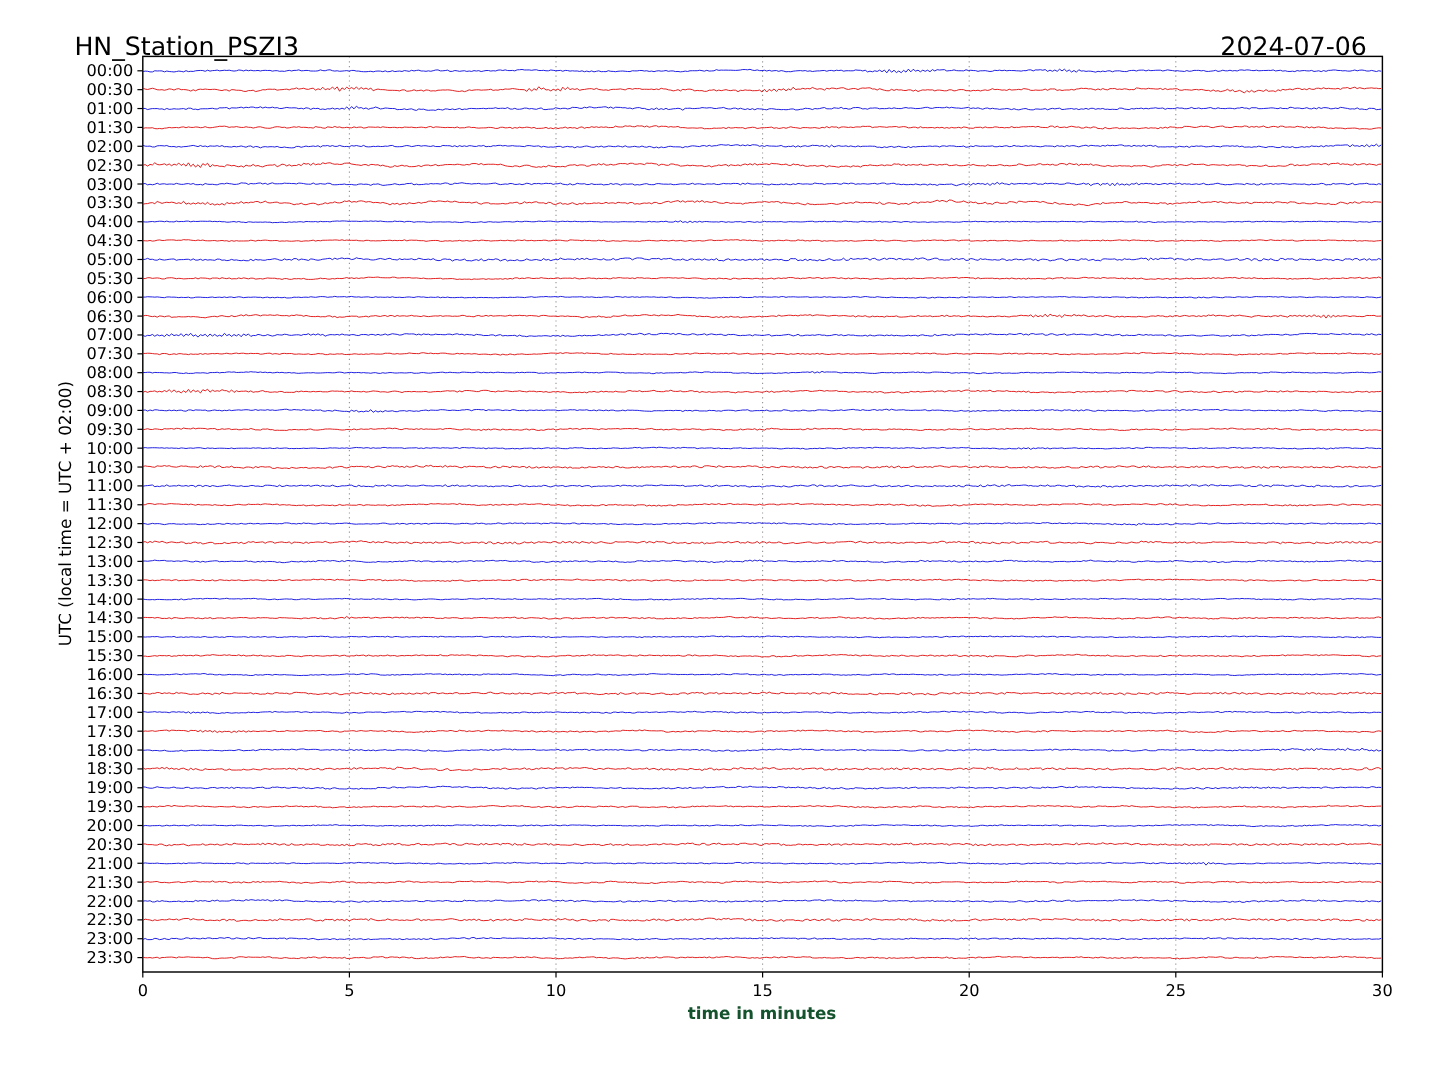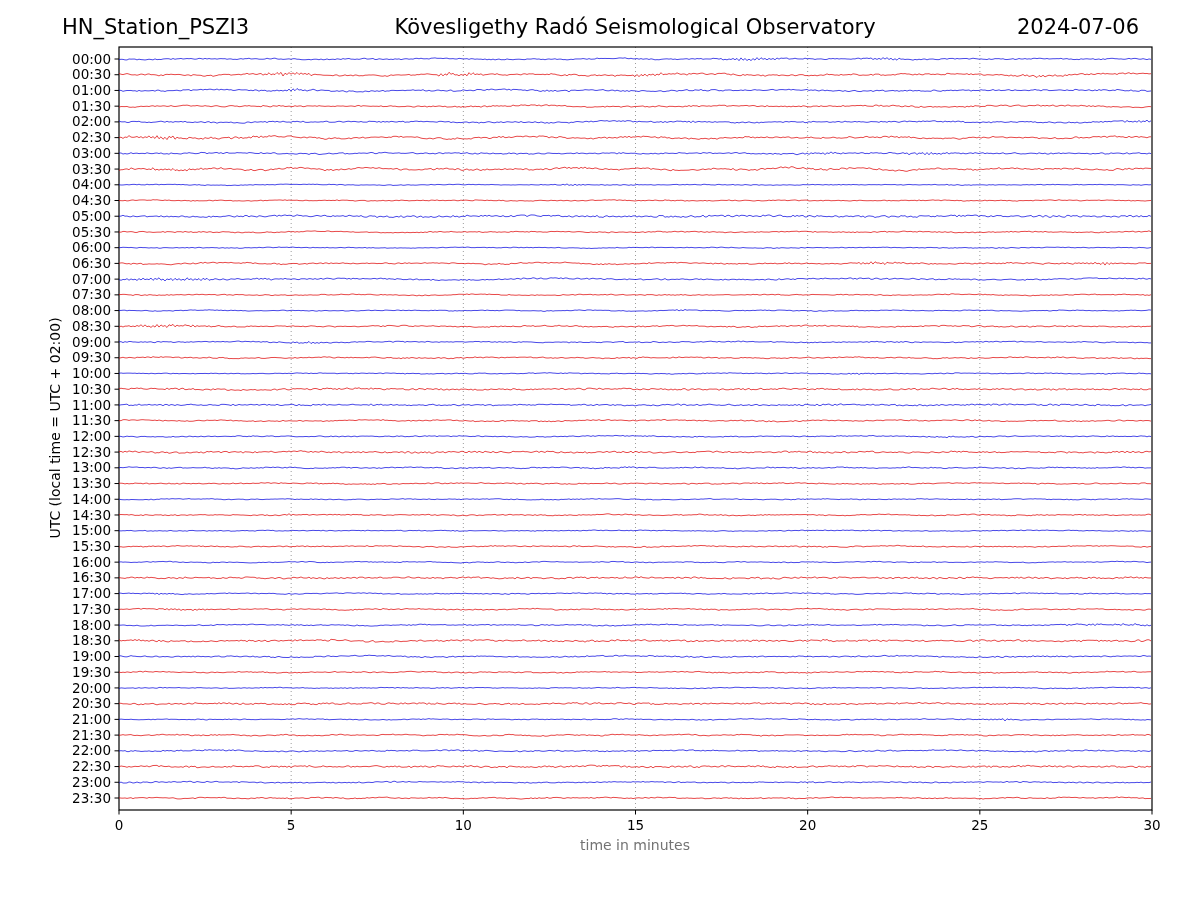--- a/index.html
+++ b/index.html
@@ -1,31 +1,30 @@
 <!DOCTYPE html>
 <html><head>
 <meta charset="utf-8">
 <style>
   html,body{margin:0;padding:0;background:#ffffff;}
   body{width:1200px;height:900px;overflow:hidden;font-family:"DejaVu Sans","Liberation Sans",sans-serif;}
   .fig{position:relative;width:1200px;height:900px;background:#fff;}
-  .title{position:absolute;top:15px;font-size:21px;color:#000;white-space:nowrap;}
+  .title{position:absolute;top:27px;font-size:21px;color:#000;white-space:nowrap;}
   .title-left{left:62px;}
   .title-center{left:635px;transform:translateX(-50%);}
   .title-right{right:61px;}
-  .xlabel{position:absolute;left:635px;top:837px;transform:translateX(-50%);font-size:14px;color:#737373;white-space:nowrap;}
+  .xlabel{position:absolute;left:635px;top:837px;transform:translateX(-50%);font-size:14px;color:#14532d;white-space:nowrap;font-weight:bold;}
   .ylabel{position:absolute;left:55px;top:428px;transform:translate(-50%,-50%) rotate(-90deg);font-size:14px;color:#000;white-space:nowrap;}
   svg text{font-family:"DejaVu Sans","Liberation Sans",sans-serif;}
 </style>
 </head>
 <body>
 
 <div class="fig">
   <span class="title title-left">HN_Station_PSZI3</span>
-  <span class="title title-center">Kövesligethy Radó Seismological Observatory</span>
   <span class="title title-right">2024-07-06</span>
 
   <svg id="plot" width="1200" height="900" viewBox="0 0 1200 900">
       <line x1="291.16666666666663" y1="47" x2="291.16666666666663" y2="810" stroke="#909090" stroke-width="0.9" stroke-dasharray="1 3"></line>
       <line x1="463.3333333333333" y1="47" x2="463.3333333333333" y2="810" stroke="#909090" stroke-width="0.9" stroke-dasharray="1 3"></line>
       <line x1="635.5" y1="47" x2="635.5" y2="810" stroke="#909090" stroke-width="0.9" stroke-dasharray="1 3"></line>
       <line x1="807.6666666666666" y1="47" x2="807.6666666666666" y2="810" stroke="#909090" stroke-width="0.9" stroke-dasharray="1 3"></line>
       <line x1="979.8333333333334" y1="47" x2="979.8333333333334" y2="810" stroke="#909090" stroke-width="0.9" stroke-dasharray="1 3"></line>
       <rect x="119" y="47" width="1033" height="763" fill="none" stroke="#000000" stroke-width="1.2"></rect>
       <line x1="119" y1="810" x2="119" y2="814.5" stroke="#000000" stroke-width="1"></line>

